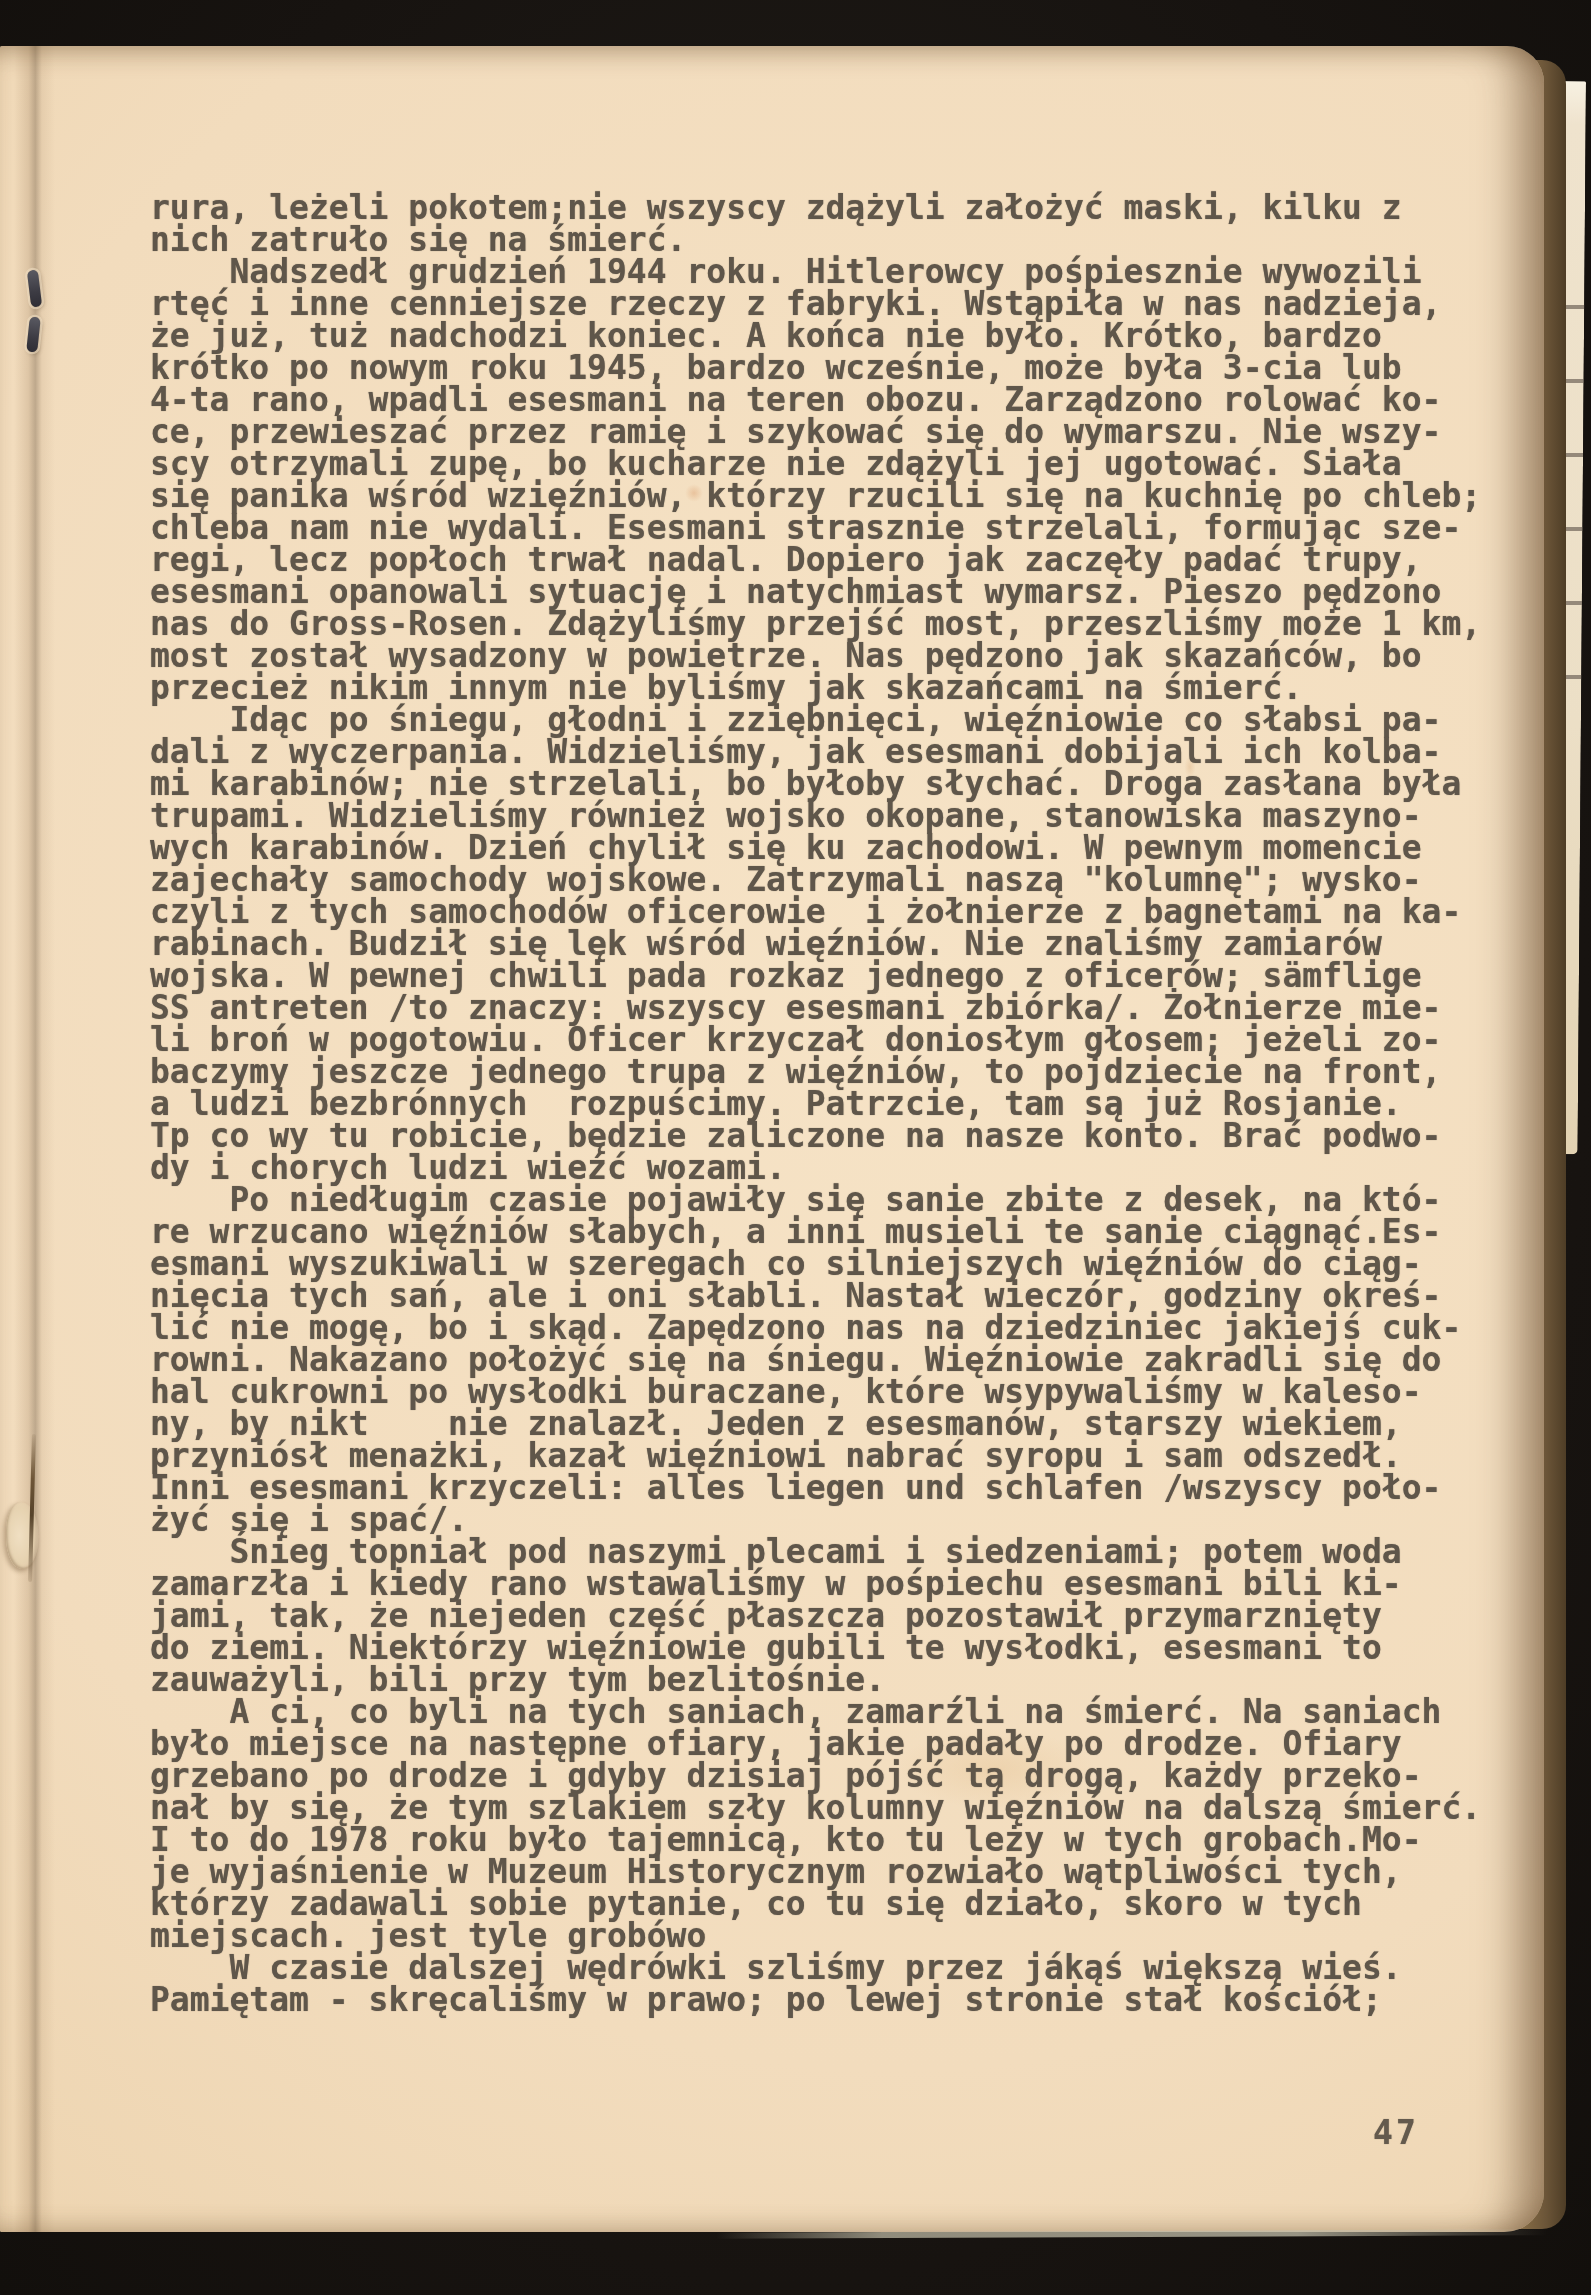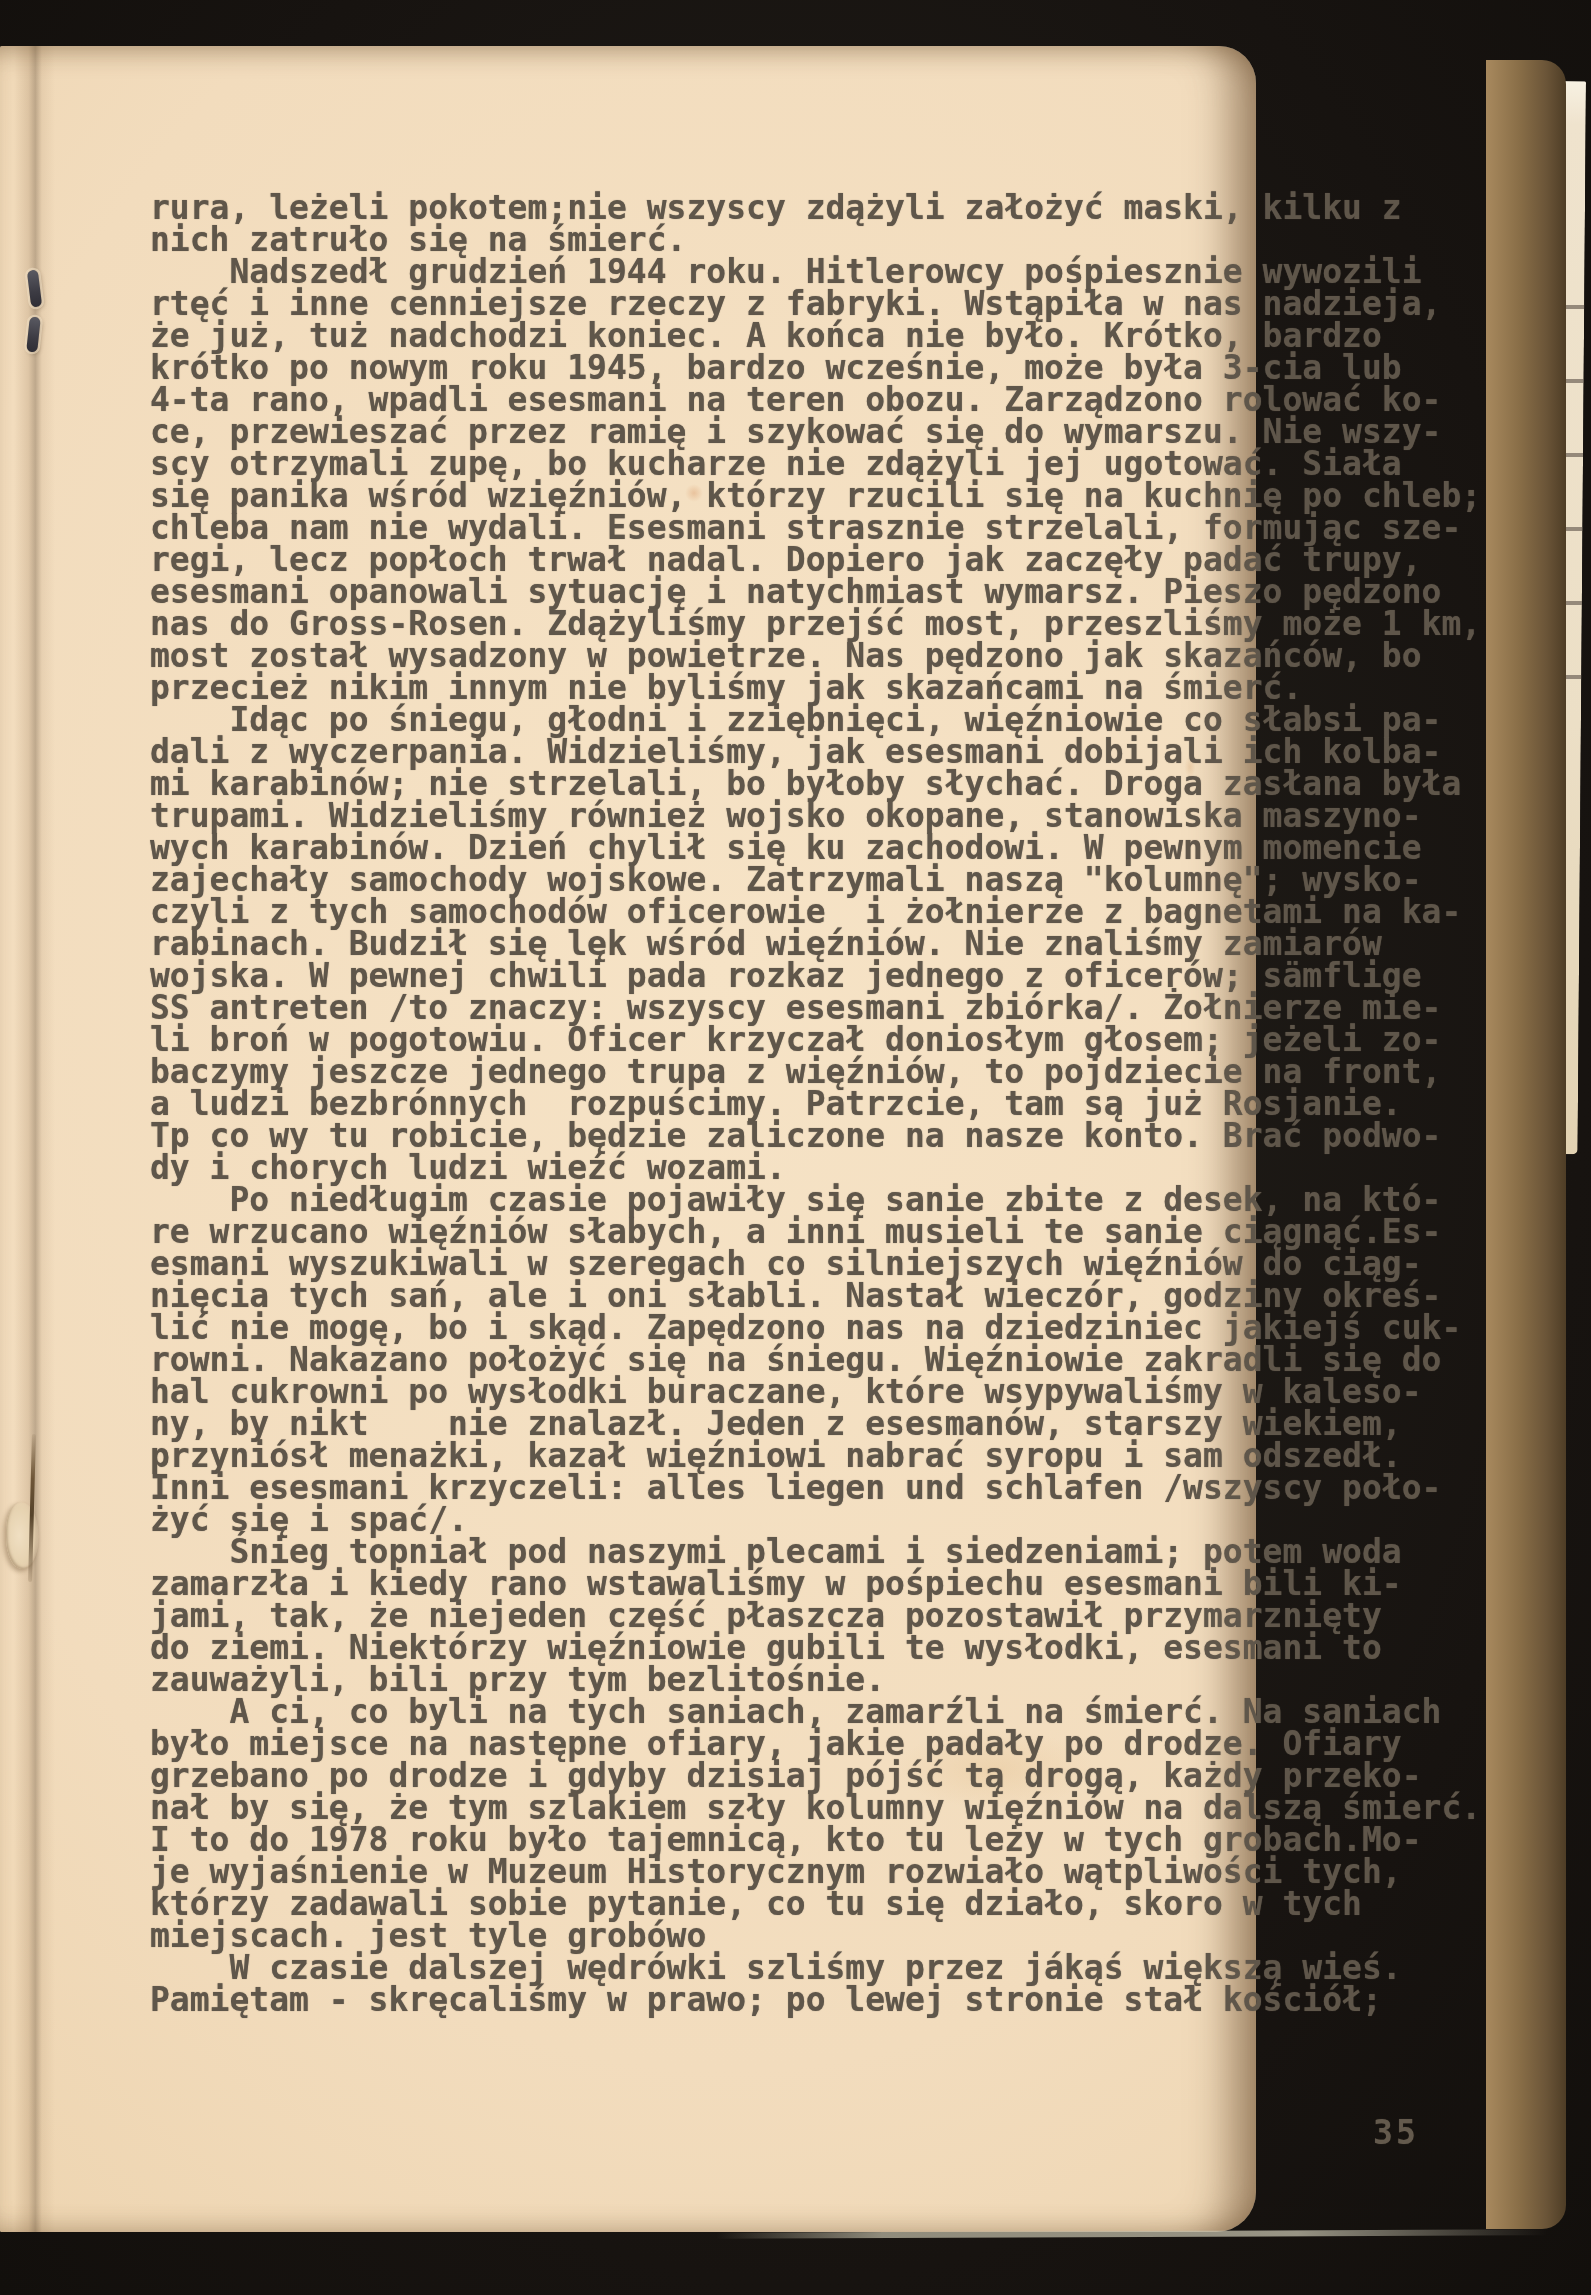--- a/index.html
+++ b/index.html
@@ -23,21 +23,21 @@
 
   
   .stack-edge{
     position:absolute;left:1486px;top:60px;width:80px;height:2169px;
     background:linear-gradient(90deg,#a8895e 0%, #8a6f48 40%, #6b5538 75%, #4e3d26 100%);
     border-radius:0 24px 24px 0;
   }
 
   
   .page{
-    position:absolute;left:0;top:46px;width:1256px;height:2186px;
+    position:absolute;left:0;top:46px;width:1544px;height:2186px;
     background:
       radial-gradient(12.7px 12.7px at 694px 447px, rgba(205,120,60,.28), rgba(205,120,60,0) 70%),
       radial-gradient(8px 16px at 1190px 721px, rgba(200,140,80,.22), rgba(200,140,80,0) 70%),
       radial-gradient(143px 56px at 995px 1723px, rgba(218,173,112,.22), rgba(218,173,112,0) 70%),
       radial-gradient(120% 92% at 58% 42%, #f6e3c6 0%, #f2dcbd 55%, #ecd2ac 88%, #e7cba2 100%);
     border-radius:1.6px 37px 40px 1.6px;
     box-shadow:
       inset -49px 0 41px -24px rgba(92,64,34,.55),
       inset 0 20.7px 27px -17.5px rgba(105,75,40,.45),
       inset 0 -17.5px 24px -16px rgba(105,75,40,.35);
@@ -160,19 +160,19 @@
 było miejsce na następne ofiary, jakie padały po drodze. Ofiary
 grzebano po drodze i gdyby dzisiaj pójść tą drogą, każdy przeko-
 nał by się, że tym szlakiem szły kolumny więźniów na dalszą śmierć.
 I to do 1978 roku było tajemnicą, kto tu leży w tych grobach.Mo-
 je wyjaśnienie w Muzeum Historycznym rozwiało wątpliwości tych,
 którzy zadawali sobie pytanie, co tu się działo, skoro w tych
 miejscach. jest tyle grobówo
     W czasie dalszej wędrówki szliśmy przez jákąś większą wieś.
 Pamiętam - skręcaliśmy w prawo; po lewej stronie stał kościół;</div>
 
-    <div class="pagenum">35</div>
+    <div class="pagenum">47</div>
   </div>
 
   <div class="under-edge"></div>
 
 </div>
 
 
 </body></html>

